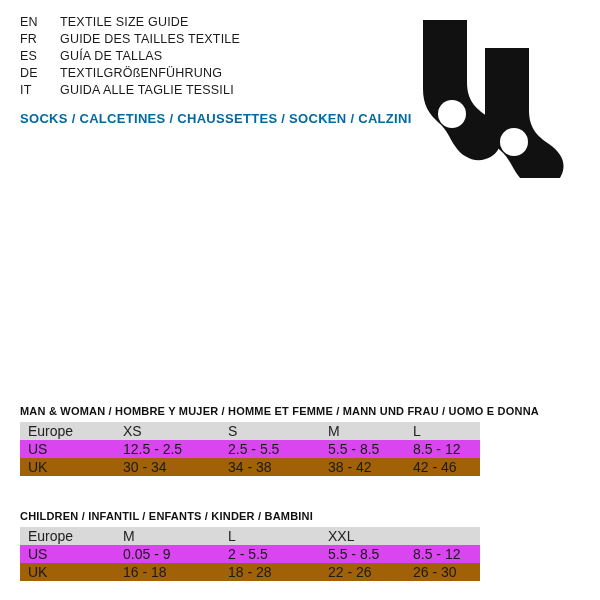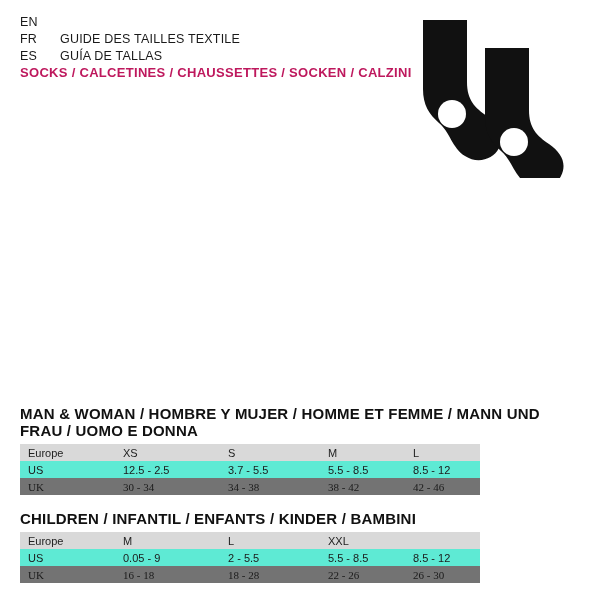--- a/index.html
+++ b/index.html
@@ -33,24 +33,25 @@
   .lang-code {
     width: 40px;
     flex: 0 0 40px;
     color: #1a1a1a;
   }
   .lang-text {
     color: #1a1a1a;
   }
 
   .product-title {
+    margin-top: 12px;
     font-size: 13px;
     font-weight: bold;
     letter-spacing: 0.3px;
-    color: #be185d;
+    color: #0369a1;
   }
 
   
   .illustration {
     position: absolute;
     top: 18px;
     left: 405px;
     width: 170px;
     height: 160px;
   }
@@ -58,66 +59,75 @@
   
   .table-block {
     position: absolute;
     left: 20px;
     width: 560px;
   }
   .block-man { top: 405px; }
   .block-children { top: 510px; }
 
   .block-title {
-    font-size: 15px;
+    font-size: 11px;
     font-weight: bold;
     letter-spacing: 0.2px;
     color: #111111;
     margin-bottom: 5px;
   }
 
   table {
     border-collapse: collapse;
     width: 460px;
     table-layout: fixed;
   }
   table td {
-    font-size: 11px;
+    font-size: 14px;
     color: #1a1a1a;
     height: 15px;
     padding: 1px 0 1px 8px;
     border: 0;
   }
   table col.c0 { width: 95px; }
   table col.c1 { width: 105px; }
   table col.c2 { width: 100px; }
   table col.c3 { width: 85px; }
   table col.c4 { width: 75px; }
 
-  tr.shade td { background: #737373; font-family: Liberation Serif, serif; }
-  tr.plain td { background: #5eead4; }
+  tr.shade td { background: #a16207; }
+  tr.plain td { background: #d946ef; }
   tr.header-row td { background: #d9d9d9; }
 
   .hdr-cell { color: #222222; }
 </style>
 </head>
 <body>
 
 <div class="header">
 
   <div class="lang-row">
     <span class="lang-code">EN</span>
+    <span class="lang-text">TEXTILE SIZE GUIDE</span>
   </div>
   <div class="lang-row">
     <span class="lang-code">FR</span>
     <span class="lang-text">GUIDE DES TAILLES TEXTILE</span>
   </div>
   <div class="lang-row">
     <span class="lang-code">ES</span>
     <span class="lang-text">GUÍA DE TALLAS</span>
+  </div>
+  <div class="lang-row">
+    <span class="lang-code">DE</span>
+    <span class="lang-text">TEXTILGRÖßENFÜHRUNG</span>
+  </div>
+  <div class="lang-row">
+    <span class="lang-code">IT</span>
+    <span class="lang-text">GUIDA ALLE TAGLIE TESSILI</span>
   </div>
 
   <div class="product-title">SOCKS / CALCETINES / CHAUSSETTES / SOCKEN / CALZINI</div>
 </div>
 
 <div class="illustration">
   <svg width="170" height="160" viewBox="0 0 170 160" xmlns="http://www.w3.org/2000/svg">
 
     <g>
       <path d="M18 2 h44 v62 c0 18 8 26 20 34 c13 9 18 20 12 32 c-6 12 -22 16 -34 8 c-13 -8 -15 -24 -26 -33 c-10 -9 -16 -18 -16 -34 z" fill="#111111"></path>
@@ -145,21 +155,21 @@
       <tr class="header-row">
         <td class="hdr-cell">Europe</td>
         <td class="hdr-cell">XS</td>
         <td class="hdr-cell">S</td>
         <td class="hdr-cell">M</td>
         <td class="hdr-cell">L</td>
       </tr>
       <tr class="plain">
         <td>US</td>
         <td>12.5 - 2.5</td>
-        <td>3.7 - 5.5</td>
+        <td>2.5 - 5.5</td>
         <td>5.5 - 8.5</td>
         <td>8.5 - 12</td>
       </tr>
       <tr class="shade">
         <td>UK</td>
         <td>30 - 34</td>
         <td>34 - 38</td>
         <td>38 - 42</td>
         <td>42 - 46</td>
       </tr>

